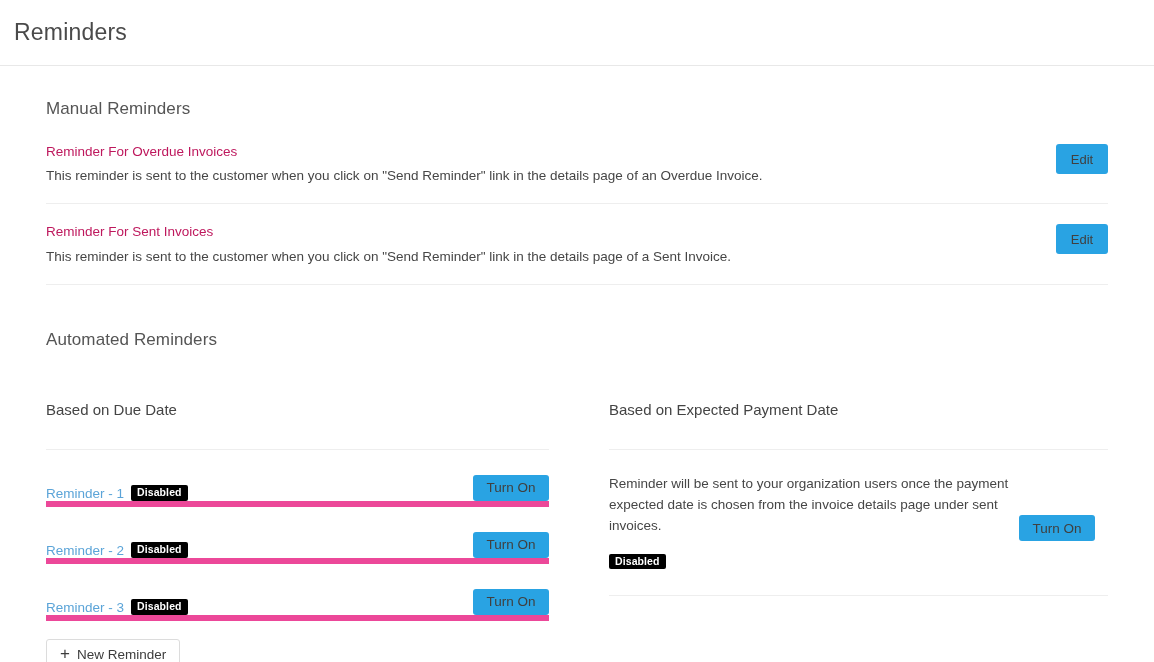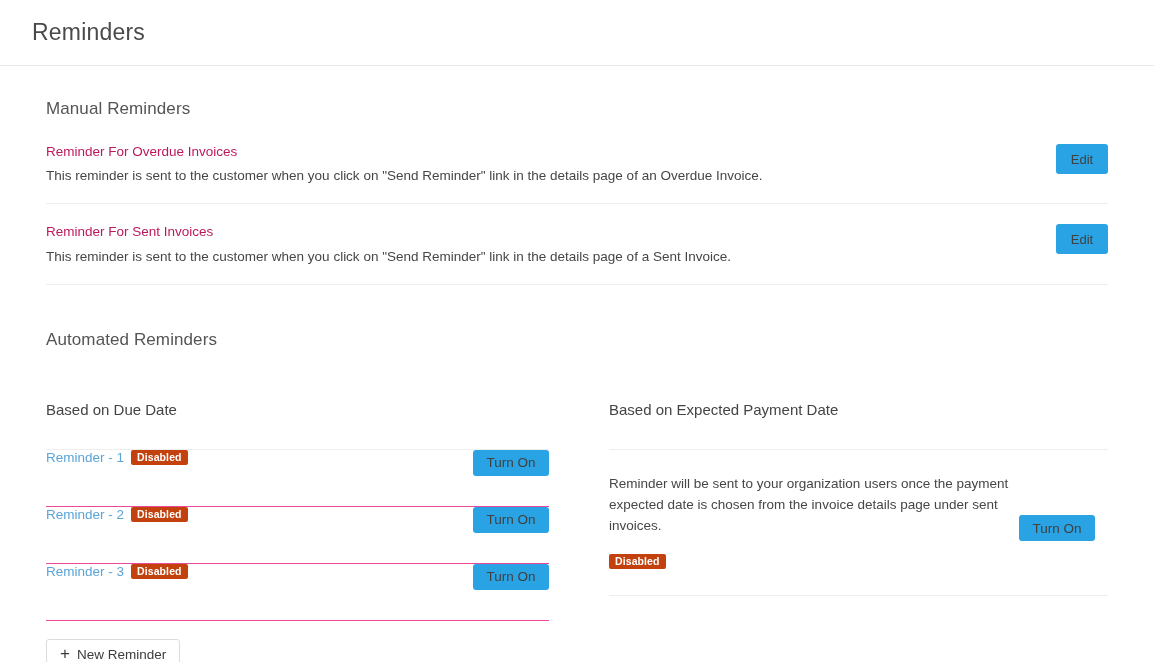--- a/index.html
+++ b/index.html
@@ -16,21 +16,21 @@
     overflow: hidden;
     position: relative;
   }
 
   
   .page-header {
     height: 66px;
     border-bottom: 1px solid #e8e8e8;
     display: flex;
     align-items: center;
-    padding-left: 32px;
+    padding-left: 14px;
   }
   .page-title {
     font-size: 23px;
     font-weight: 300;
     color: #4a4a4a;
     letter-spacing: 0.2px;
     line-height: 1;
   }
 
   
@@ -127,39 +127,39 @@
     font-weight: 400;
     color: #444444;
     margin: 0 0 31px 0;
   }
 
   .auto-list {
     border-top: 1px solid #eeeeee;
   }
   .auto-row {
     display: flex;
-    align-items: flex-start;
+    align-items: flex-end;
     justify-content: space-between;
     height: 57px;
-    border-bottom: 1px solid #ec4899;
+    border-bottom: 6px solid #ec4899;
     gap: 16px;
   }
   .auto-row-label {
     display: flex;
     align-items: center;
     gap: 7px;
   }
   .auto-link {
     color: #5ba4d8;
     font-size: 13.5px;
     text-decoration: none;
   }
   .badge-disabled {
     display: inline-block;
-    background: #c2410c;
+    background: #000000;
     color: #ffffff;
     font-size: 10.5px;
     font-weight: bold;
     border-radius: 2px;
     padding: 2px 6px 3px 6px;
     line-height: 1;
     letter-spacing: 0.1px;
   }
 
   .new-reminder-wrap {

